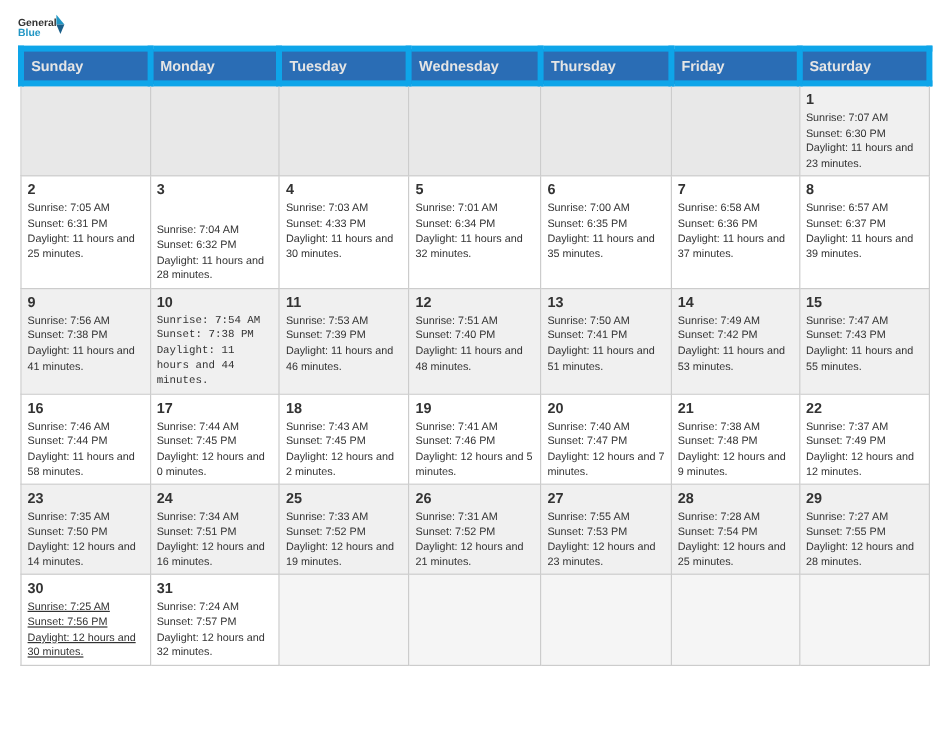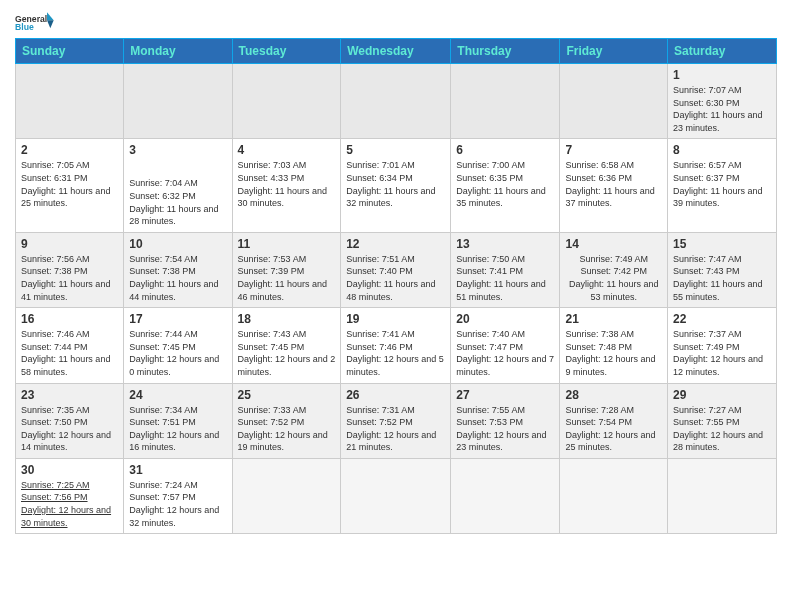--- a/index.html
+++ b/index.html
@@ -38,26 +38,26 @@
       font-size: 14px;
       color: #555;
     }
     .calendar {
       width: 100%;
       border-collapse: collapse;
       border: 1px solid #ccc;
     }
     .calendar th {
       background: #2a6db5;
-      color: #5eead4;
+      color: #e5e5e5;
       font-size: 12px;
       font-weight: bold;
       text-align: left;
       padding: 5px 6px;
-      border: 1px solid #0ea5e9;
+      border: 5px solid #0ea5e9;
     }
     .calendar td {
       border: 1px solid #ccc;
       vertical-align: top;
       padding: 4px 5px;
       font-size: 9.5px;
       color: #333;
       width: 113px;
       min-height: 70px;
       background: #fff;
@@ -175,21 +175,21 @@
       </tr>
       <tr class="row-shaded">
         <td>
           <span class="day-number">9</span>
           <div class="day-info" style="white-space: pre-line;">Sunrise: 7:56 AM
 Sunset: 7:38 PM
 Daylight: 11 hours and 41 minutes.</div>
         </td>
         <td>
           <span class="day-number">10</span>
-          <div class="day-info" style="white-space: pre-line;">Sunrise: 7:54 AM
+          <div class="day-info" style="white-space: pre-line; font-family: Liberation Mono, monospace;">Sunrise: 7:54 AM
 Sunset: 7:38 PM
 Daylight: 11 hours and 44 minutes.</div>
         </td>
         <td>
           <span class="day-number">11</span>
           <div class="day-info" style="white-space: pre-line;">Sunrise: 7:53 AM
 Sunset: 7:39 PM
 Daylight: 11 hours and 46 minutes.</div>
         </td>
         <td>
@@ -199,21 +199,21 @@
 Daylight: 11 hours and 48 minutes.</div>
         </td>
         <td>
           <span class="day-number">13</span>
           <div class="day-info" style="white-space: pre-line;">Sunrise: 7:50 AM
 Sunset: 7:41 PM
 Daylight: 11 hours and 51 minutes.</div>
         </td>
         <td>
           <span class="day-number">14</span>
-          <div class="day-info" style="white-space: pre-line; text-align: center;">Sunrise: 7:49 AM
+          <div class="day-info" style="white-space: pre-line;">Sunrise: 7:49 AM
 Sunset: 7:42 PM
 Daylight: 11 hours and 53 minutes.</div>
         </td>
         <td>
           <span class="day-number">15</span>
           <div class="day-info" style="white-space: pre-line;">Sunrise: 7:47 AM
 Sunset: 7:43 PM
 Daylight: 11 hours and 55 minutes.</div>
         </td>
       </tr>

